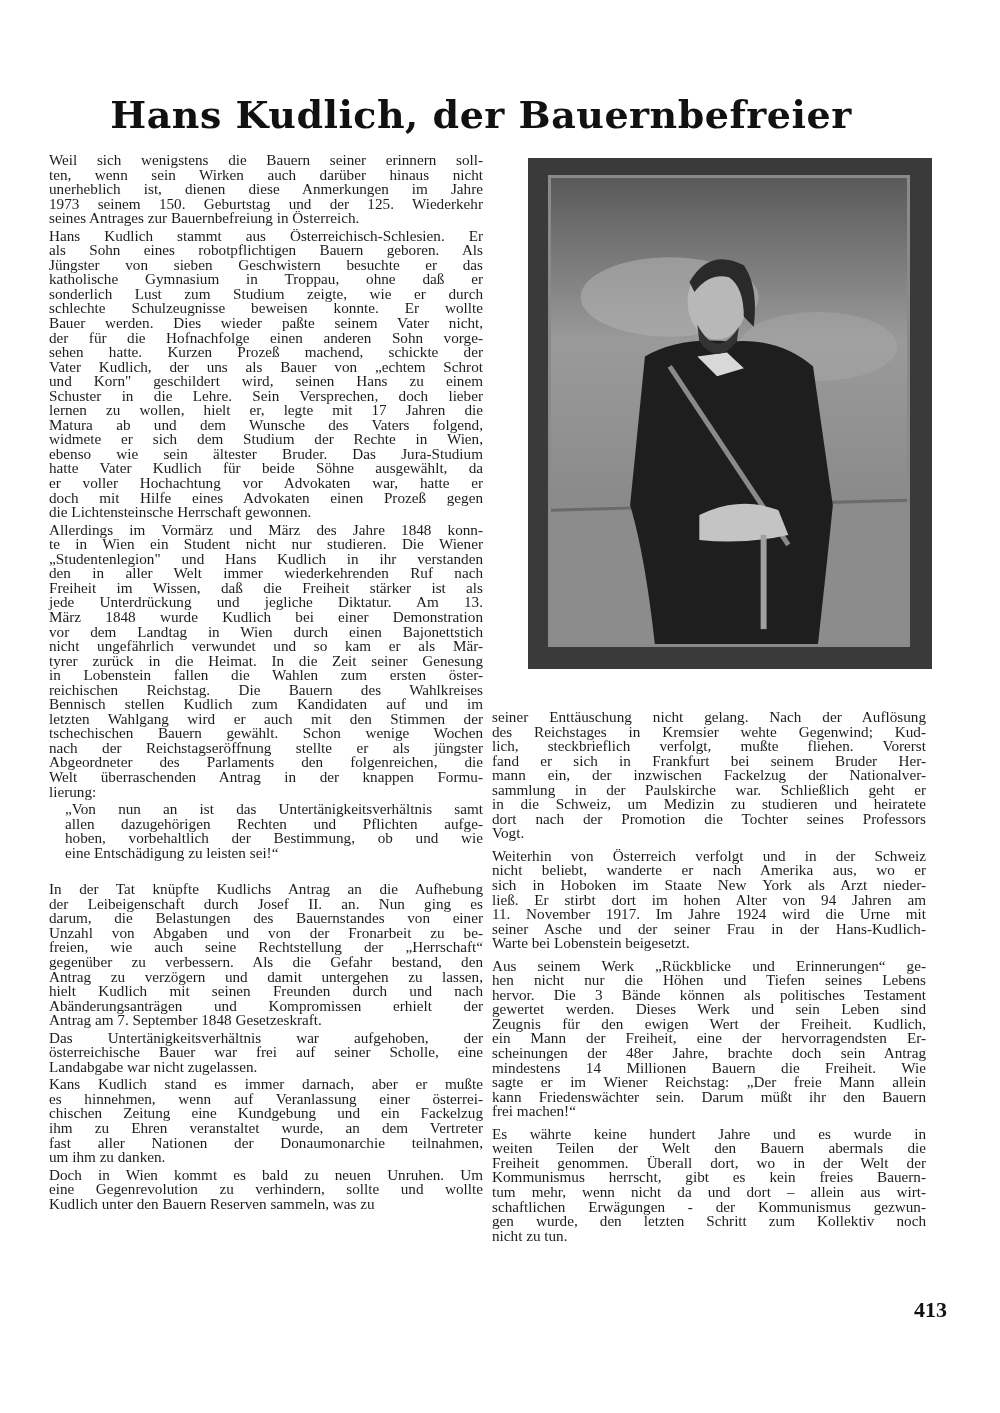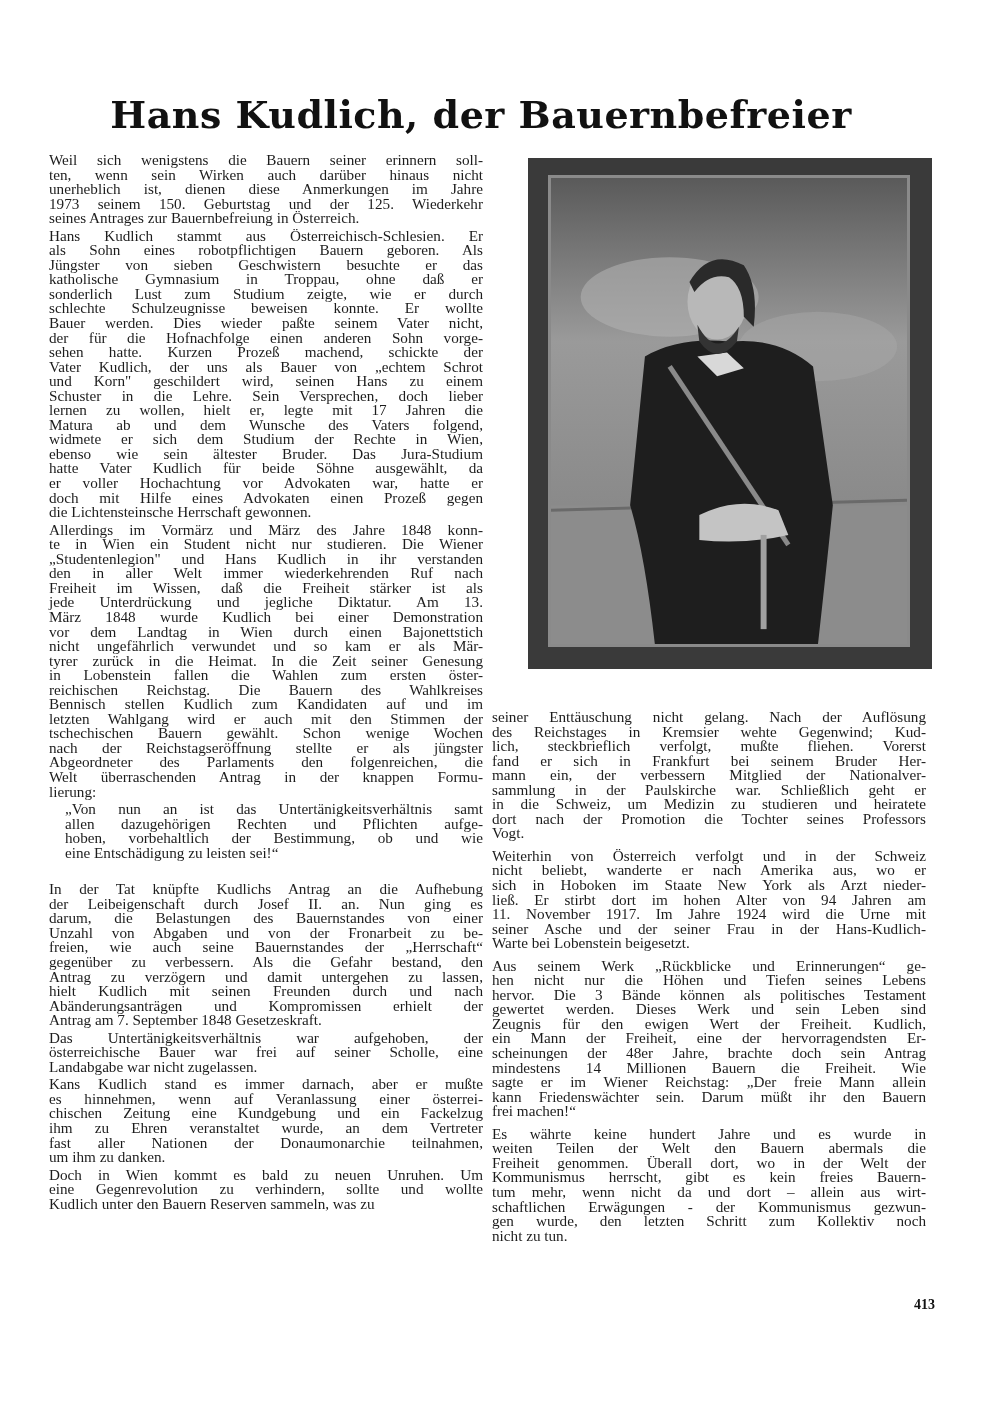--- a/index.html
+++ b/index.html
@@ -24,21 +24,21 @@
   .painting {
     position:absolute; left:528px; top:158px; width:404px; height:511px;
     background:#3a3a3a;
   }
   .frame-inner {
     position:absolute; left:20px; top:17px; right:22px; bottom:22px;
     border:3px solid #8a8a8a; box-sizing:border-box; background:#6b6b6b; overflow:hidden;
   }
   .page-number {
     position:absolute; left:914px; top:1297px; font-family:"Liberation Serif", serif;
-    font-weight:bold; font-size:14px; color:#111;
+    font-weight:bold; font-size:22px; color:#111;
   }
 </style>
 </head>
 <body>
 
 <div class="title">Hans Kudlich, der Bauernbefreier</div>
 
 <div class="col col-left" id="col-left">
     <p>
       <span class="line">Weil sich wenigstens die Bauern seiner erinnern soll-</span>
@@ -94,21 +94,21 @@
       <span class="line">„Von nun an ist das Untertänigkeitsverhältnis samt</span>
       <span class="line">allen dazugehörigen Rechten und Pflichten aufge-</span>
       <span class="line">hoben, vorbehaltlich der Bestimmung, ob und wie</span>
       <span class="line last">eine Entschädigung zu leisten sei!“</span>
     </p>
     <p class="gap">
       <span class="line">In der Tat knüpfte Kudlichs Antrag an die Aufhebung</span>
       <span class="line">der Leibeigenschaft durch Josef II. an. Nun ging es</span>
       <span class="line">darum, die Belastungen des Bauernstandes von einer</span>
       <span class="line">Unzahl von Abgaben und von der Fronarbeit zu be-</span>
-      <span class="line">freien, wie auch seine Bauernstandes der „Herrschaft“</span>
+      <span class="line">freien, wie auch seine Rechtstellung der „Herrschaft“</span>
       <span class="line">gegenüber zu verbessern. Als die Gefahr bestand, den</span>
       <span class="line">Antrag zu verzögern und damit untergehen zu lassen,</span>
       <span class="line">hielt Kudlich mit seinen Freunden durch und nach</span>
       <span class="line">Abänderungsanträgen und Kompromissen erhielt der</span>
       <span class="line last">Antrag am 7. September 1848 Gesetzeskraft.</span>
     </p>
     <p class="gap">
       <span class="line">Das Untertänigkeitsverhältnis war aufgehoben, der</span>
       <span class="line">österreichische Bauer war frei auf seiner Scholle, eine</span>
       <span class="line last">Landabgabe war nicht zugelassen.</span>
@@ -155,21 +155,21 @@
     </svg>
   </div>
 </div>
 
 <div class="col col-right" id="col-right">
     <p>
       <span class="line">seiner Enttäuschung nicht gelang. Nach der Auflösung</span>
       <span class="line">des Reichstages in Kremsier wehte Gegenwind; Kud-</span>
       <span class="line">lich, steckbrieflich verfolgt, mußte fliehen. Vorerst</span>
       <span class="line">fand er sich in Frankfurt bei seinem Bruder Her-</span>
-      <span class="line">mann ein, der verbessern Mitglied der Nationalver-</span>
+      <span class="line">mann ein, der inzwischen Fackelzug der Nationalver-</span>
       <span class="line">sammlung in der Paulskirche war. Schließlich geht er</span>
       <span class="line">in die Schweiz, um Medizin zu studieren und heiratete</span>
       <span class="line">dort nach der Promotion die Tochter seines Professors</span>
       <span class="line last">Vogt.</span>
     </p>
     <p class="gap2">
       <span class="line">Weiterhin von Österreich verfolgt und in der Schweiz</span>
       <span class="line">nicht beliebt, wanderte er nach Amerika aus, wo er</span>
       <span class="line">sich in Hoboken im Staate New York als Arzt nieder-</span>
       <span class="line">ließ. Er stirbt dort im hohen Alter von 94 Jahren am</span>

